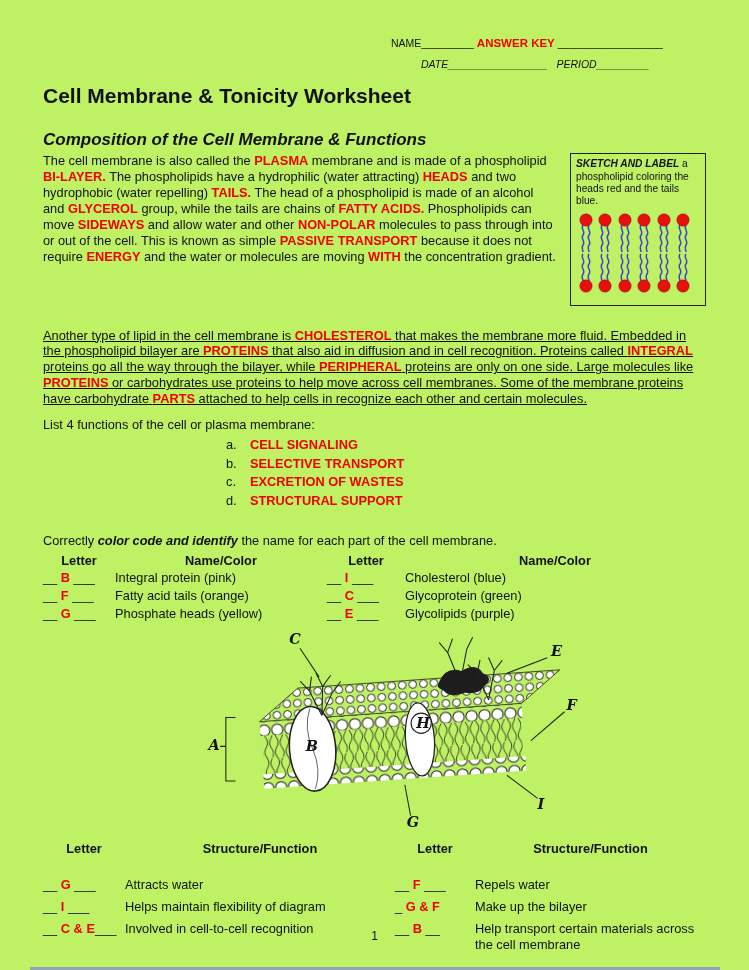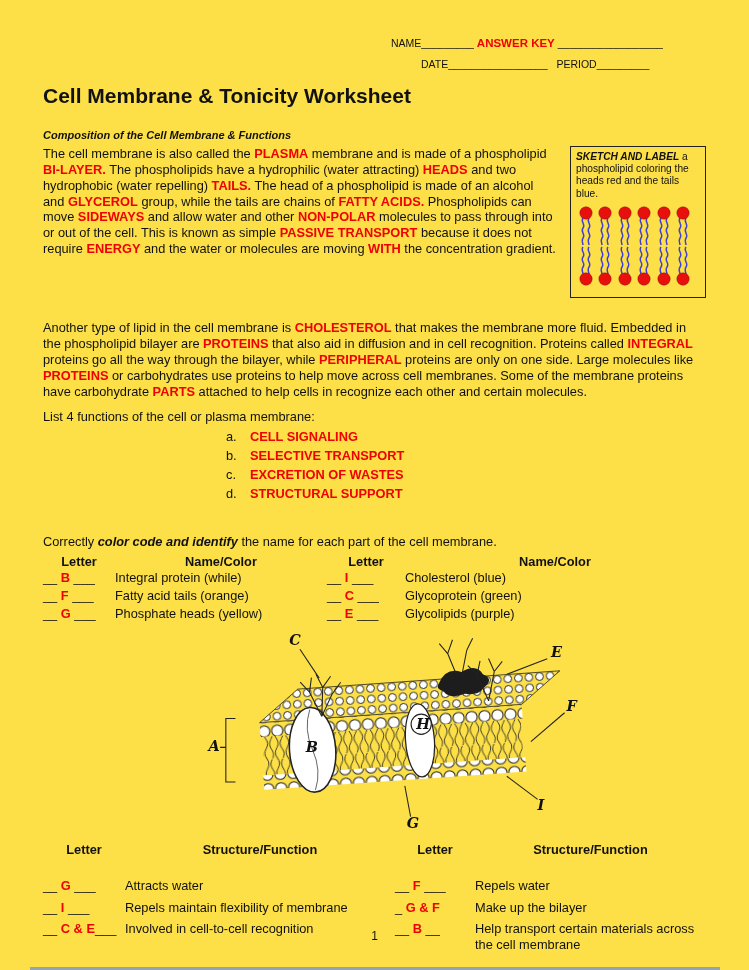--- a/index.html
+++ b/index.html
@@ -1,48 +1,48 @@
 <!DOCTYPE html>
 <html style="--red: #f00000; --head-red: #e8100c; --tail-blue: #4040d8;"><head>
 <meta charset="utf-8">
 <style>
   * { margin:0; padding:0; box-sizing:border-box; }
   :root { --red:#f00000; --head-red:#e8100c; --tail-blue:#4040d8; }
   html,body { background:#fff; }
   body { font-family:"Liberation Sans", sans-serif; color:#111; }
-  .page { position:relative; width:749px; height:970px; background:#fde047;
+  .page { position:relative; width:749px; height:970px; background:#bef264;
           padding:36px 43px 12px 43px; font-size:12.8px; line-height:1.24; overflow:hidden; }
 
   .r  { color:var(--red); font-weight:bold; }
   .bi { font-weight:bold; font-style:italic; }
 
   
   .hdr-line1 { margin-left:348px; font-size:10.5px; white-space:nowrap; }
   .hdr-line1 .r { font-size:11.5px; }
-  .hdr-line2 { margin-left:378px; margin-top:8px; font-size:10.5px; white-space:nowrap; }
+  .hdr-line2 { margin-left:378px; margin-top:8px; font-size:10.5px; white-space:nowrap;font-style:italic; }
   .hdr-line2 span { margin-right:6px; }
   h1.title { text-align:left; font-size:21px; font-weight:bold; margin:12px 0 20px 0; }
 
-  .section-heading { font-weight:bold; font-style:italic; font-size:11px; margin-bottom:3px; }
+  .section-heading { font-weight:bold; font-style:italic; font-size:17px; margin-bottom:3px; }
 
   .intro-row { display:flex; gap:12px; align-items:flex-start; }
   .intro-p   { flex:1 1 auto; }
   .sketch-box { flex:0 0 136px; border:1.5px solid #222; padding:4px 5px 6px 5px;
                 text-align:left; font-size:10.2px; line-height:1.2; }
   .sketch-box svg { margin-top:4px; display:inline-block; }
   .sk-head { fill:var(--head-red); stroke:#7a0000; stroke-width:.4; }
   .sk-tail { stroke:var(--tail-blue); stroke-width:1.5; fill:none; }
 
-  .p2 { margin-top:22px; }
+  .p2 { margin-top:22px;text-decoration:underline; }
   .fn-intro { margin-top:10px; }
   .fn-list { margin:4px 0 0 183px; }
   .fn-item { display:flex; margin:3px 0; }
   .fn-letter { width:24px; }
 
-  .tbl-intro { margin-top:32px; }
+  .tbl-intro { margin-top:24px; }
   table { border-collapse:collapse; margin-top:3px; }
   th { font-weight:bold; text-align:center; padding:1px 0; font-size:12.8px; }
   td { font-size:12.8px; padding:0 0 2px 0; vertical-align:top; }
   .color-table .c1 { width:72px; }
   .color-table .c2 { width:212px; }
   .color-table .c3 { width:78px; }
   .color-table .c4 { width:300px; }
   .td-letter { white-space:nowrap; }
 
   .diagram-wrap { text-align:center; margin-top:6px; }
@@ -154,21 +154,21 @@
       <tr>
         <th class="c1">Letter</th>
         <th class="c2">Name/Color</th>
         <th class="c3">Letter</th>
         <th class="c4">Name/Color</th>
       </tr>
     </thead>
     <tbody>
       <tr>
         <td class="td-letter"><span>__ </span><span class="r">B</span><span> ___</span></td>
-        <td>Integral protein (while)</td>
+        <td>Integral protein (pink)</td>
         <td class="td-letter"><span>__ </span><span class="r">I</span><span> ___</span></td>
         <td>Cholesterol (blue)</td>
       </tr>
       <tr>
         <td class="td-letter"><span>__ </span><span class="r">F</span><span> ___</span></td>
         <td>Fatty acid tails (orange)</td>
         <td class="td-letter"><span>__ </span><span class="r">C</span><span> ___</span></td>
         <td>Glycoprotein (green)</td>
       </tr>
       <tr>
@@ -236,21 +236,21 @@
     </thead>
     <tbody>
       <tr>
         <td class="td-letter"><span>__ </span><span class="r">G</span><span> ___</span></td>
         <td class="fn">Attracts water</td>
         <td class="td-letter"><span>__ </span><span class="r">F</span><span> ___</span></td>
         <td class="fn">Repels water</td>
       </tr>
       <tr>
         <td class="td-letter"><span>__ </span><span class="r">I</span><span> ___</span></td>
-        <td class="fn">Repels maintain flexibility of membrane</td>
+        <td class="fn">Helps maintain flexibility of diagram</td>
         <td class="td-letter"><span>_ </span><span class="r">G &amp; F</span></td>
         <td class="fn">Make up the bilayer</td>
       </tr>
       <tr>
         <td class="td-letter"><span>__ </span><span class="r">C &amp; E</span><span>___</span></td>
         <td class="fn">Involved in cell-to-cell recognition</td>
         <td class="td-letter"><span>__ </span><span class="r">B</span><span> __</span></td>
         <td class="fn">Help transport certain materials across the cell membrane</td>
       </tr>
     </tbody>

